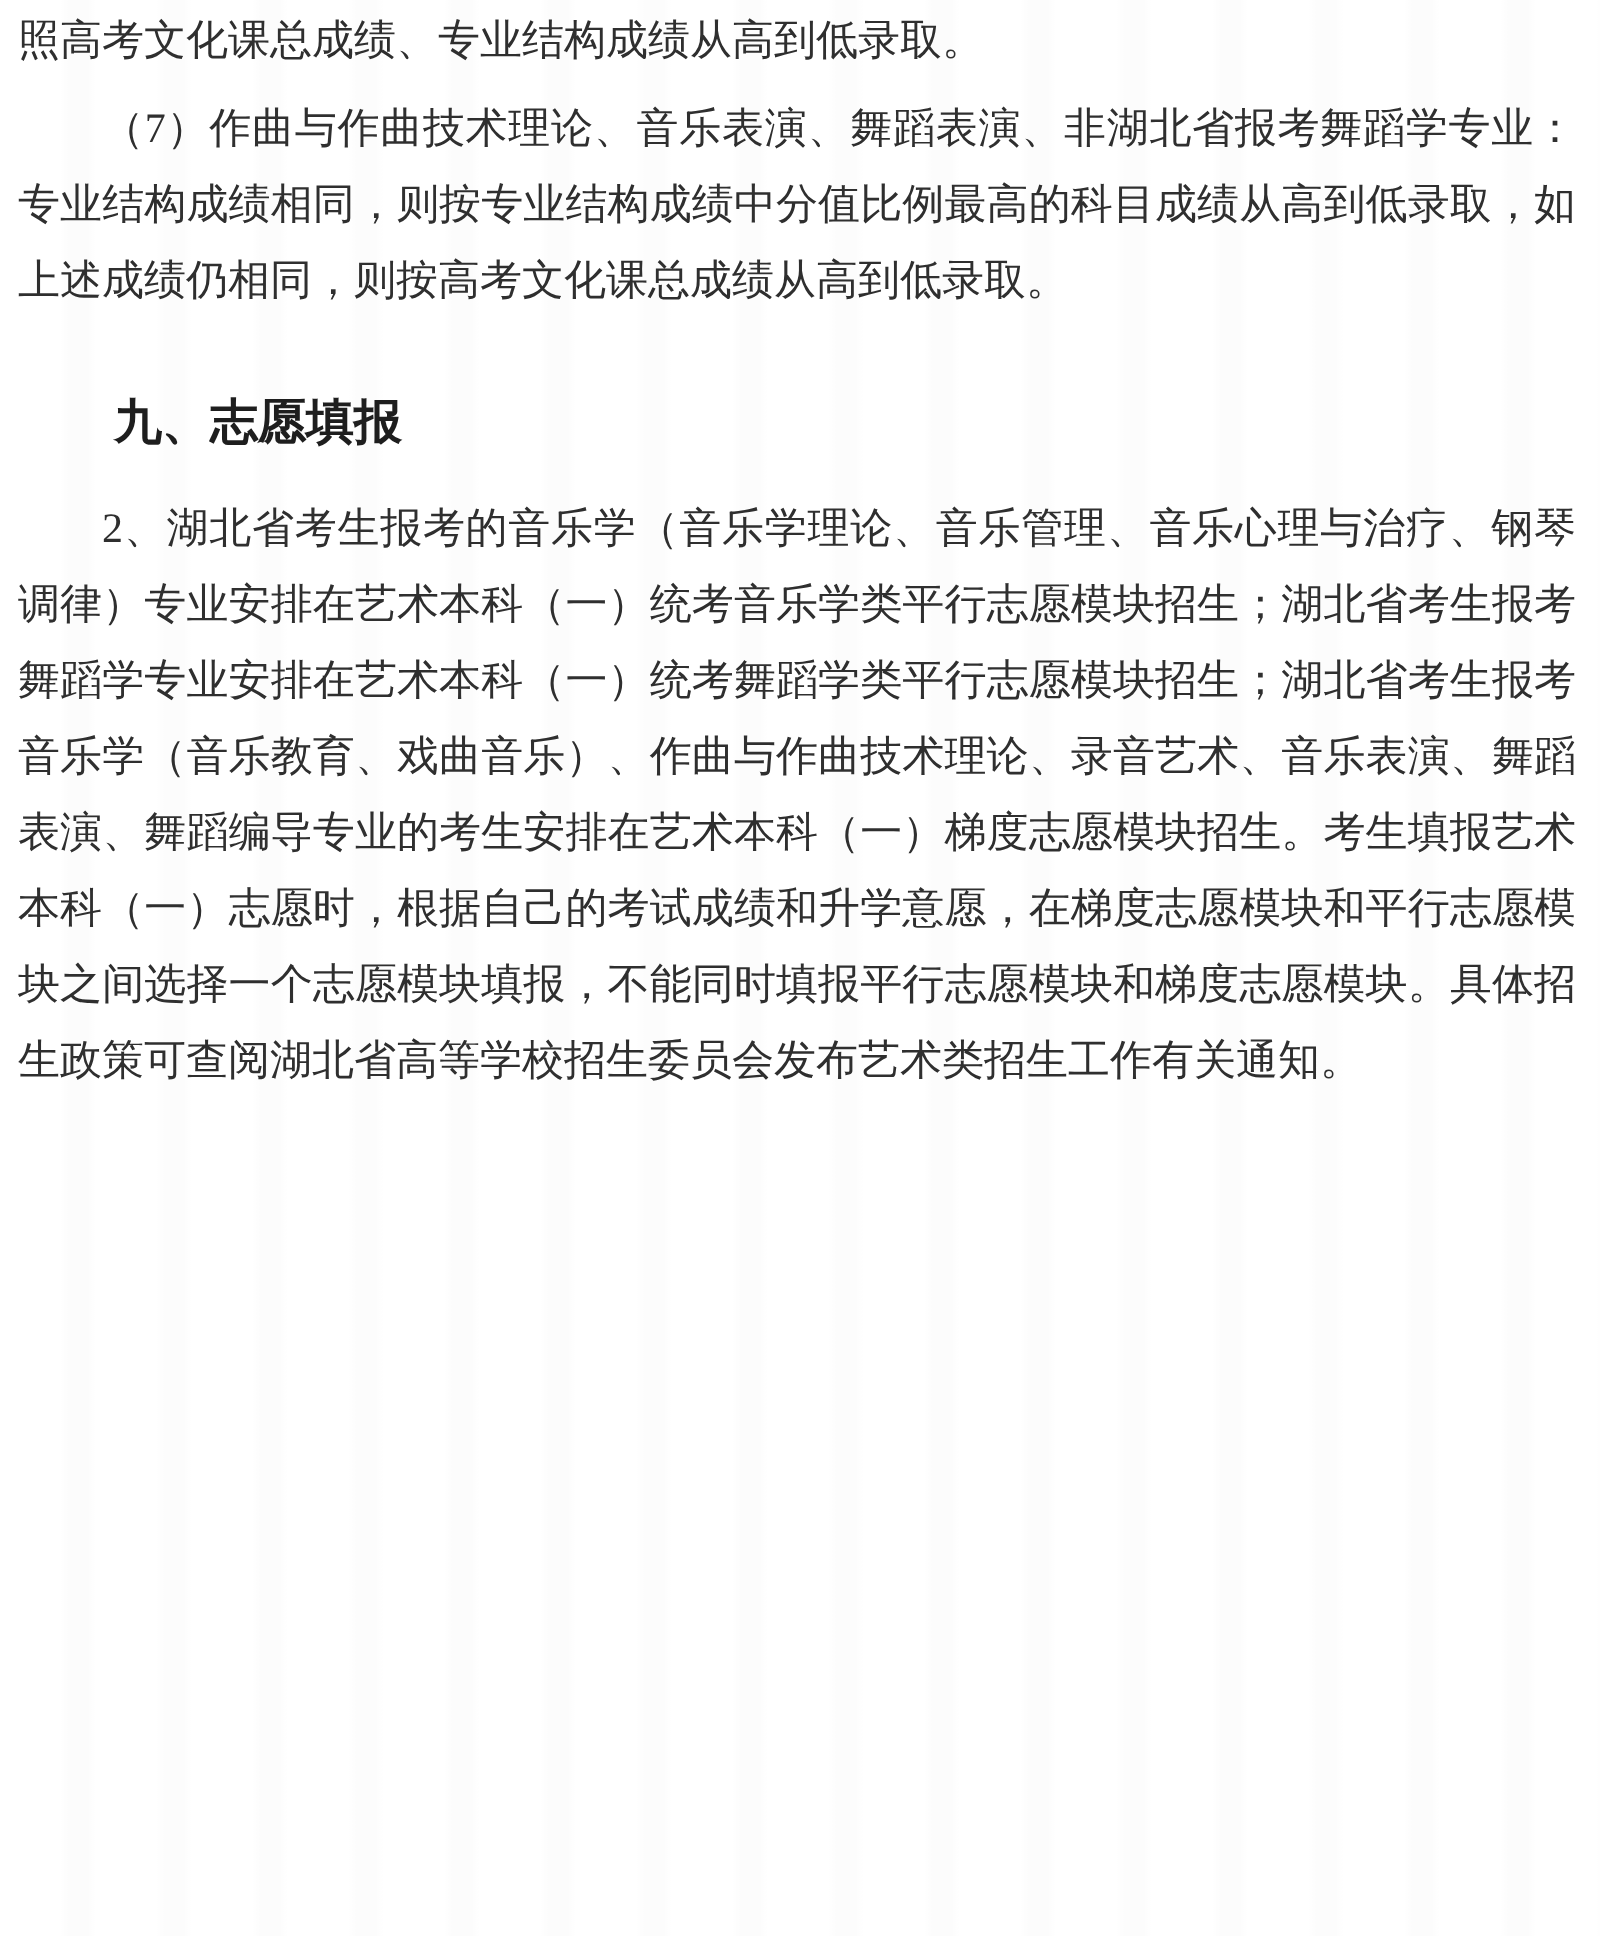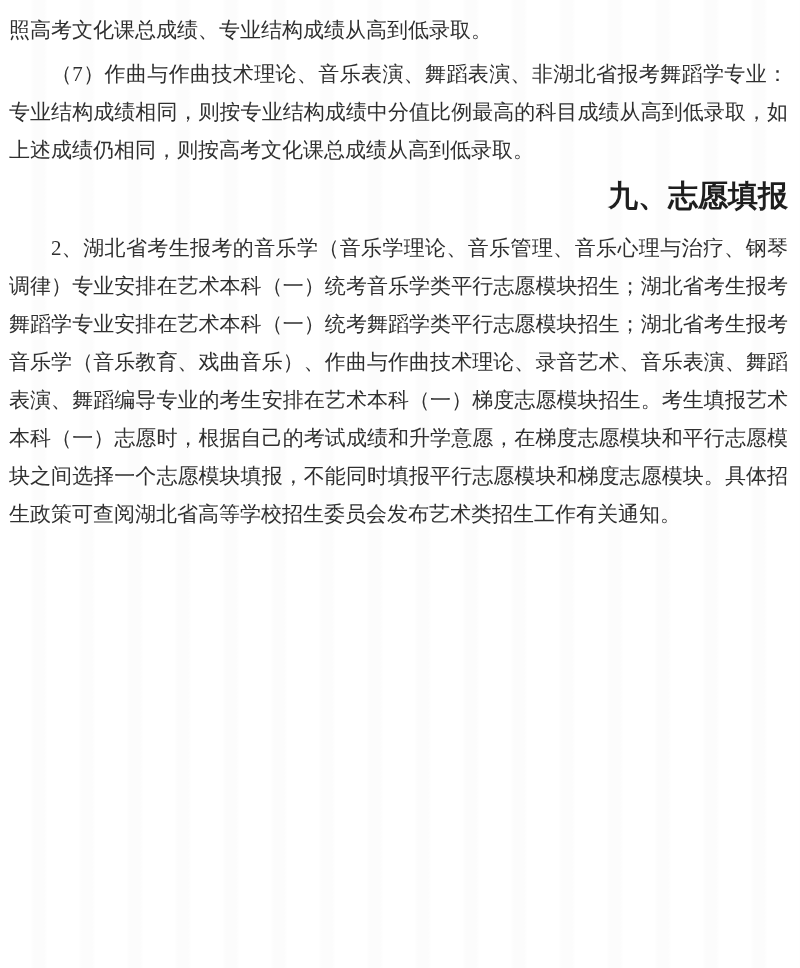--- a/index.html
+++ b/index.html
@@ -9,21 +9,21 @@
   }
   body {
     width: 800px;
     height: 968px;
     overflow: hidden;
   }
   .page {
     box-sizing: border-box;
     width: 800px;
     height: 968px;
-    padding: 11px 12px 0 9px;
+    padding: 1px 12px 0 9px;
     background:
       repeating-linear-gradient(90deg,
         rgba(0,0,0,0.000) 0px,  rgba(0,0,0,0.000) 30px,
         rgba(0,0,0,0.012) 34px, rgba(0,0,0,0.012) 44px,
         rgba(0,0,0,0.000) 48px),
       #ffffff;
     color: #2f2f2f;
     font-family: "Liberation Serif", "DejaVu Serif", serif;
     font-size: 21px;
     line-height: 38px;
@@ -33,26 +33,26 @@
   .para {
     margin: 0 0 6px 0;
     text-indent: 2em;
   }
   .para.no-indent {
     text-indent: 0;
   }
   .heading {
     font-family: "Liberation Sans", "DejaVu Sans", sans-serif;
     font-weight: 700;
-    font-size: 30px;
+    font-size: 24px;
     line-height: 30px;
     color: #1e1e1e;
-    margin: 12px 0 18px 0;
+    margin: 38px 0 18px 0;
     text-indent: 2em;
-    text-align: right;
+    text-align: left;
   }
 </style>
 </head>
 <body>
 
 <div class="page">
 
   <p class="para no-indent">照高考文化课总成绩、专业结构成绩从高到低录取。</p>
 
   <p class="para">（7）作曲与作曲技术理论、音乐表演、舞蹈表演、非湖北省报考舞蹈学专业：专业结构成绩相同，则按专业结构成绩中分值比例最高的科目成绩从高到低录取，如上述成绩仍相同，则按高考文化课总成绩从高到低录取。</p>

